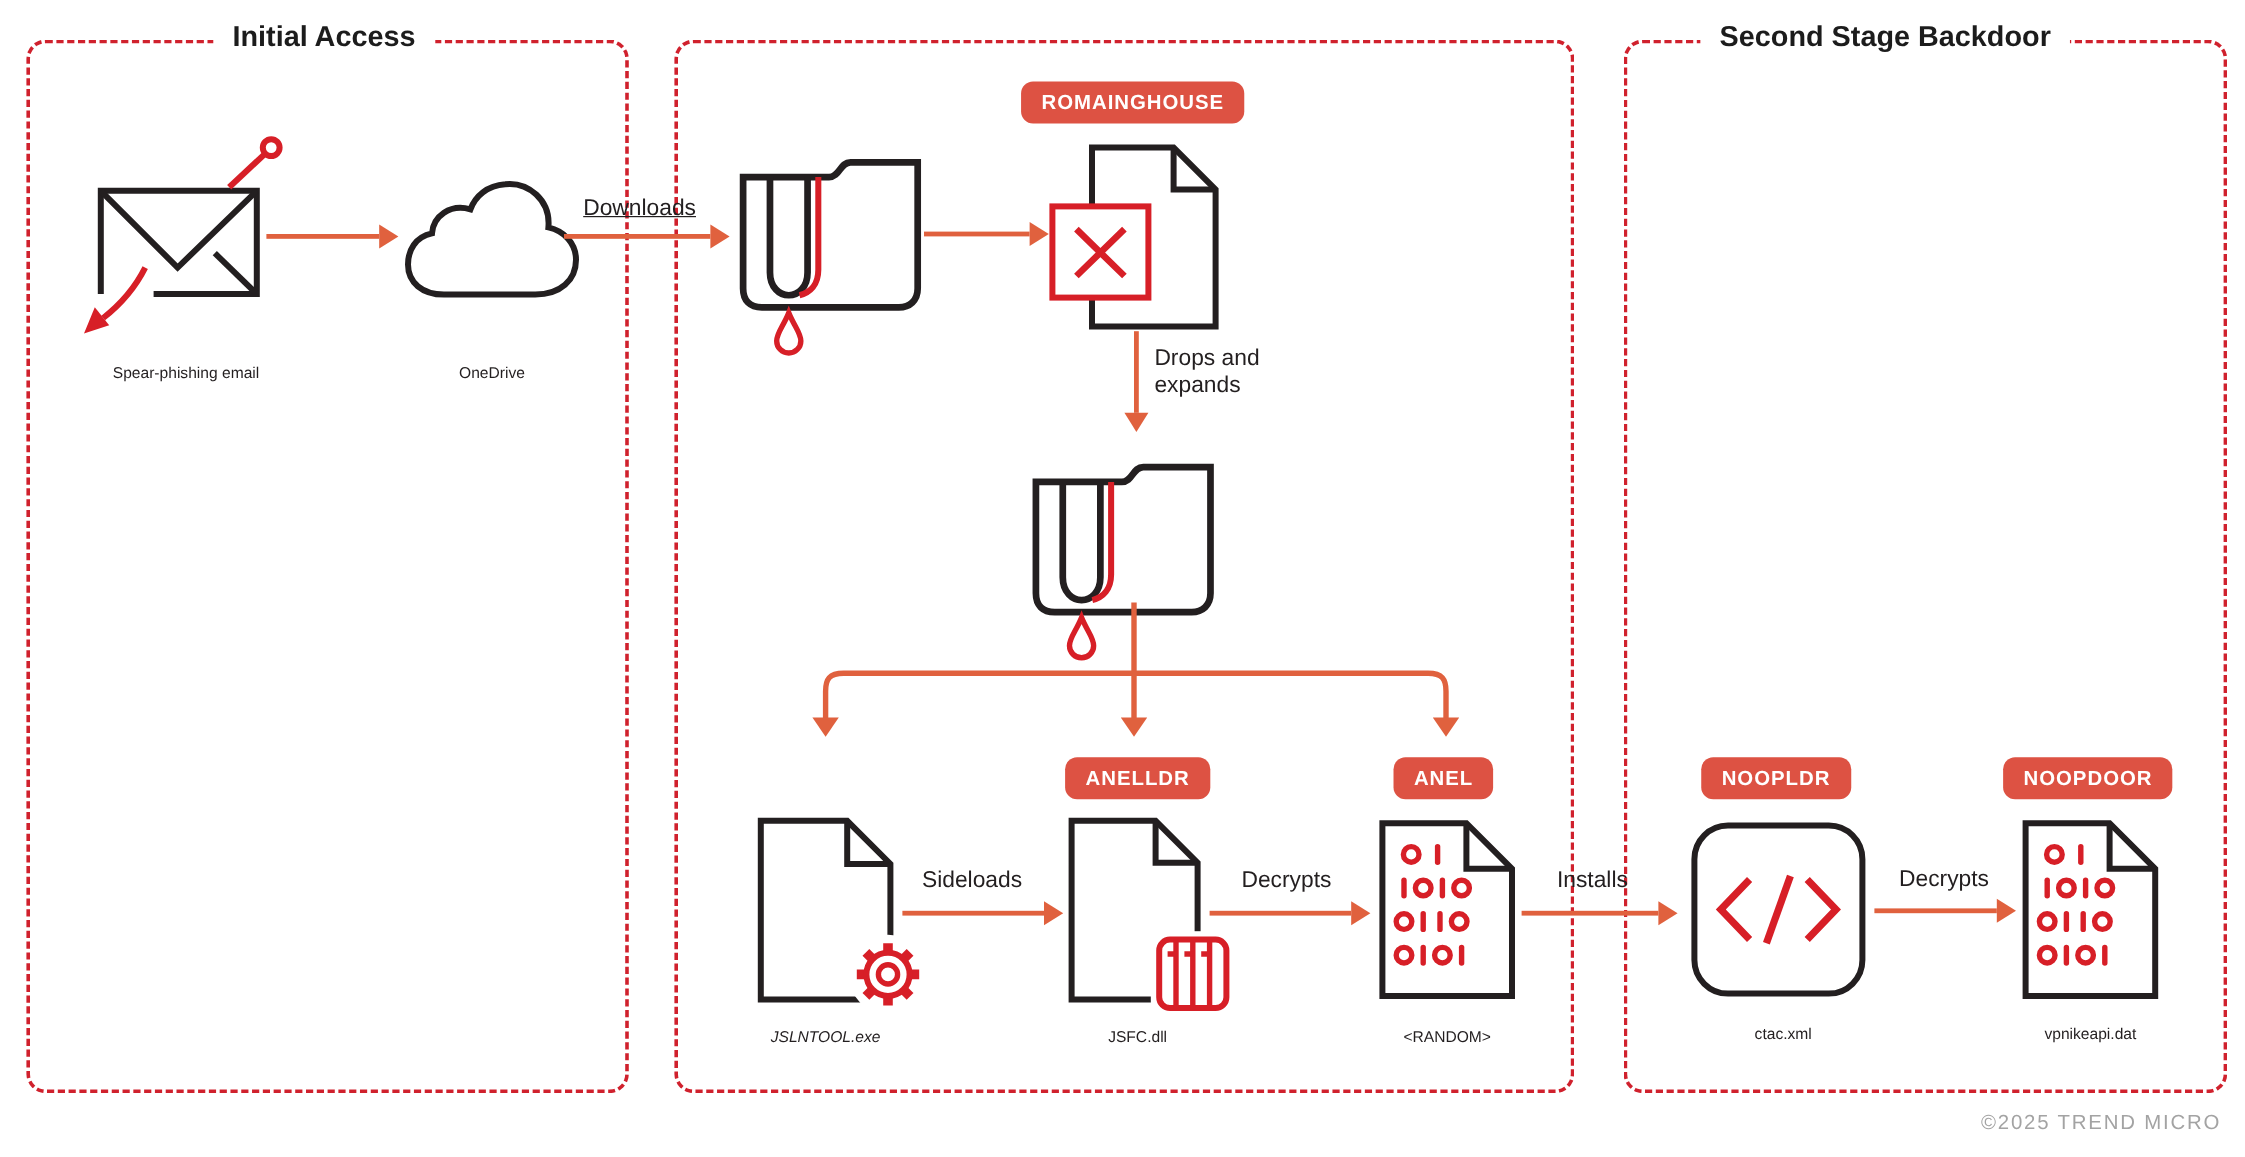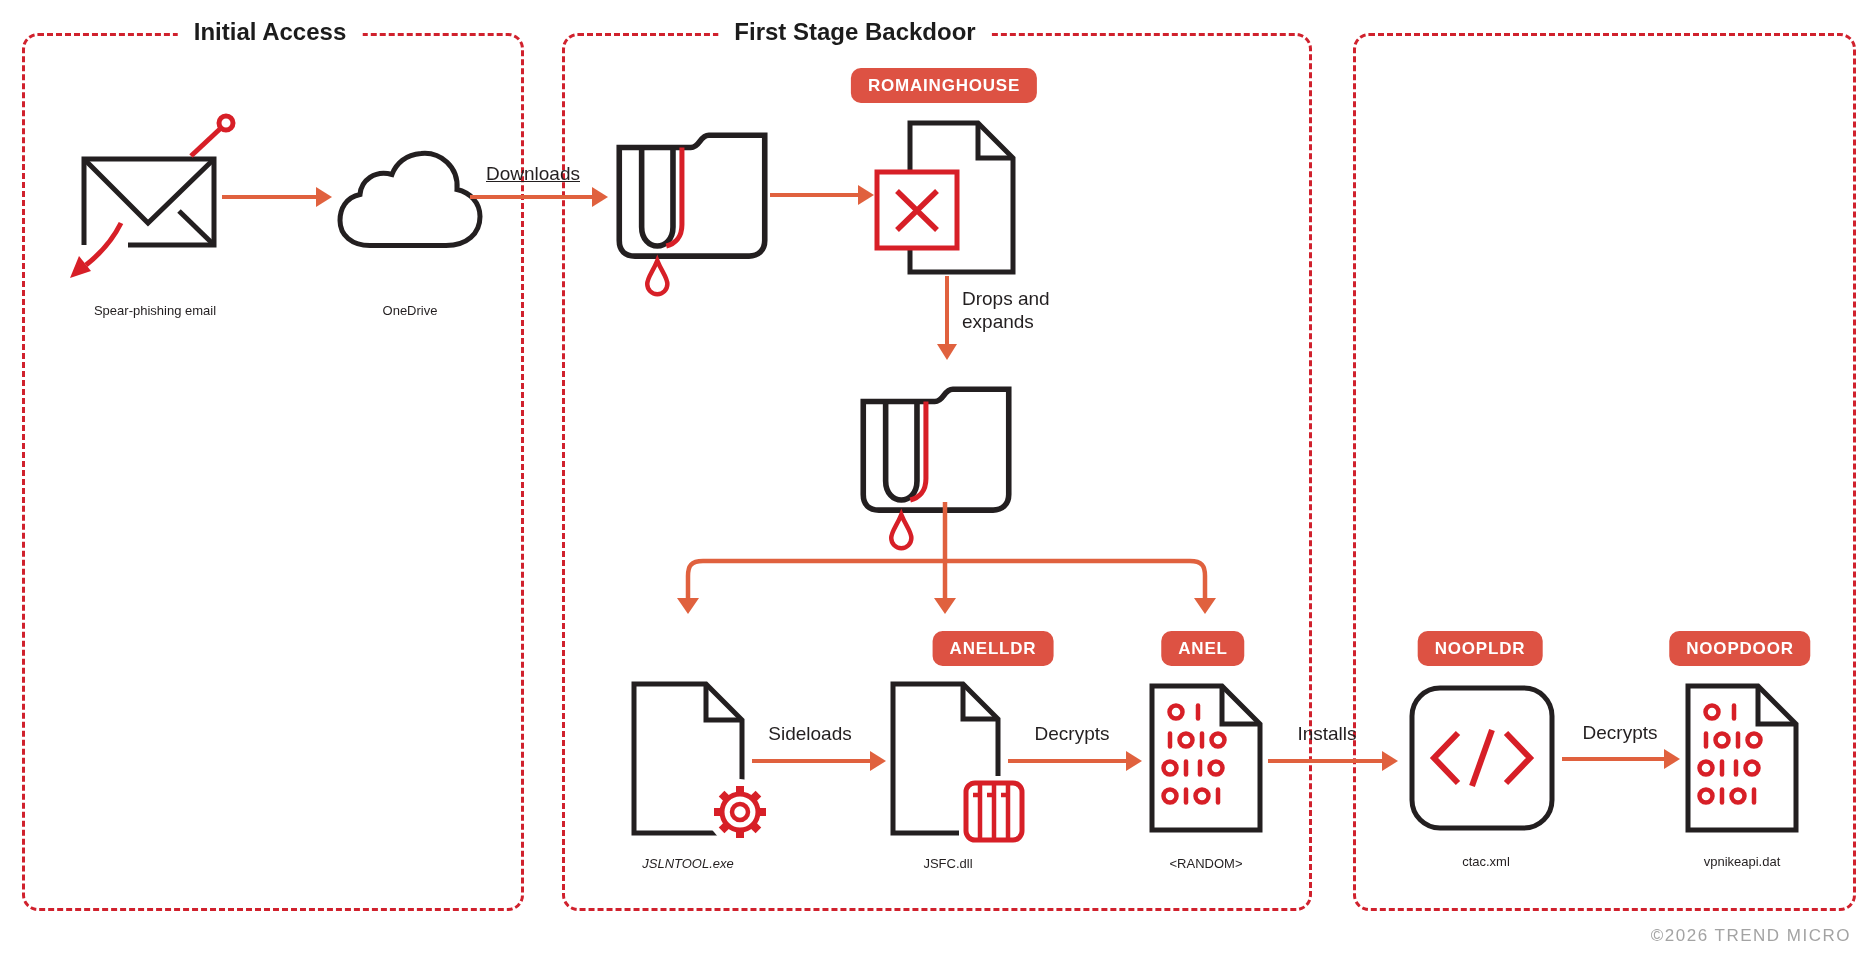--- a/index.html
+++ b/index.html
@@ -27,21 +27,21 @@
 </head>
 <body>
 
 <div id="canvas">
 
   <div class="secbox" style="left:22px;top:33px;width:496px;height:872px;"></div>
   <div class="secbox" style="left:562px;top:33px;width:744px;height:872px;"></div>
   <div class="secbox" style="left:1353px;top:33px;width:497px;height:872px;"></div>
 
   <div class="sectitle" style="left:270px;top:33px;">Initial Access</div>
-  <div class="sectitle" style="left:855px;top:33px;">First Stage Backdoor</div>
+  <div class="sectitle" style="left:1571px;top:33px;">Second Stage Backdoor</div>
 
   <div class="icon" style="left:60px;top:110px;">
     <svg width="180" height="175" viewBox="0 0 180 175" fill="none">
       <path d="M68 135 H154 V49 H24 V135" stroke="#231f20" stroke-width="5"></path>
       <path d="M24 49 L88 113 L154 49" stroke="#231f20" stroke-width="5"></path>
       <path d="M119 101 L153 134" stroke="#231f20" stroke-width="5"></path>
       <path d="M131 46 L161 18" stroke="#d71f27" stroke-width="5"></path>
       <circle cx="166" cy="13" r="7" stroke="#d71f27" stroke-width="5" fill="#fff"></circle>
       <path d="M61 113 C52 131 40 144 26 155" stroke="#d71f27" stroke-width="5"></path>
       <polygon points="10,168 31,161 19,146" fill="#d71f27"></polygon>
@@ -137,21 +137,21 @@
     </svg>
   </div>
   <div class="nodelabel" style="left:688px;top:856px;font-style:italic;">JSLNTOOL.exe</div>
 
   <div class="arrowlabel" style="left:810px;top:723px;">Sideloads</div>
   <div class="harrow" style="left:752px;top:751px;width:134px;">
     <div class="shaft"></div>
       <div class="tip"></div>
   </div>
 
-  <div class="badge" style="left:948px;top:631px;margin-left:45px;">ANELLDR</div>
+  <div class="badge" style="left:948px;top:631px;">ANELLDR</div>
   <div class="icon" style="left:887px;top:678px;">
     <svg width="145" height="172" viewBox="0 0 145 172" fill="none">
       <path d="M6 6 H76 L111 41 V155 H6 Z" stroke="#231f20" stroke-width="5" fill="#fff"></path>
       <path d="M76 6 V41 H111" stroke="#231f20" stroke-width="5"></path>
       <rect x="72" y="98" width="68" height="70" fill="#fff"></rect>
       <rect x="79" y="105" width="56" height="57" rx="9" stroke="#d71f27" stroke-width="5" fill="#fff"></rect>
       <g stroke="#d71f27" stroke-width="4.5">
         <path d="M93 105 V162"></path>
           <path d="M107 105 V162"></path>
           <path d="M121 105 V162"></path>
@@ -237,14 +237,14 @@
           <circle cx="70" cy="88" r="6.5"></circle>
         <circle cx="24" cy="116" r="6.5"></circle>
           <path d="M40 109.5 V122.5"></path>
           <circle cx="56" cy="116" r="6.5"></circle>
           <path d="M72 109.5 V122.5"></path>
       </g>
     </svg>
   </div>
   <div class="nodelabel" style="left:1742px;top:854px;">vpnikeapi.dat</div>
 
-  <div class="copyright">©2026 TREND MICRO</div>
+  <div class="copyright">©2025 TREND MICRO</div>
 </div>
 
 </body></html>

